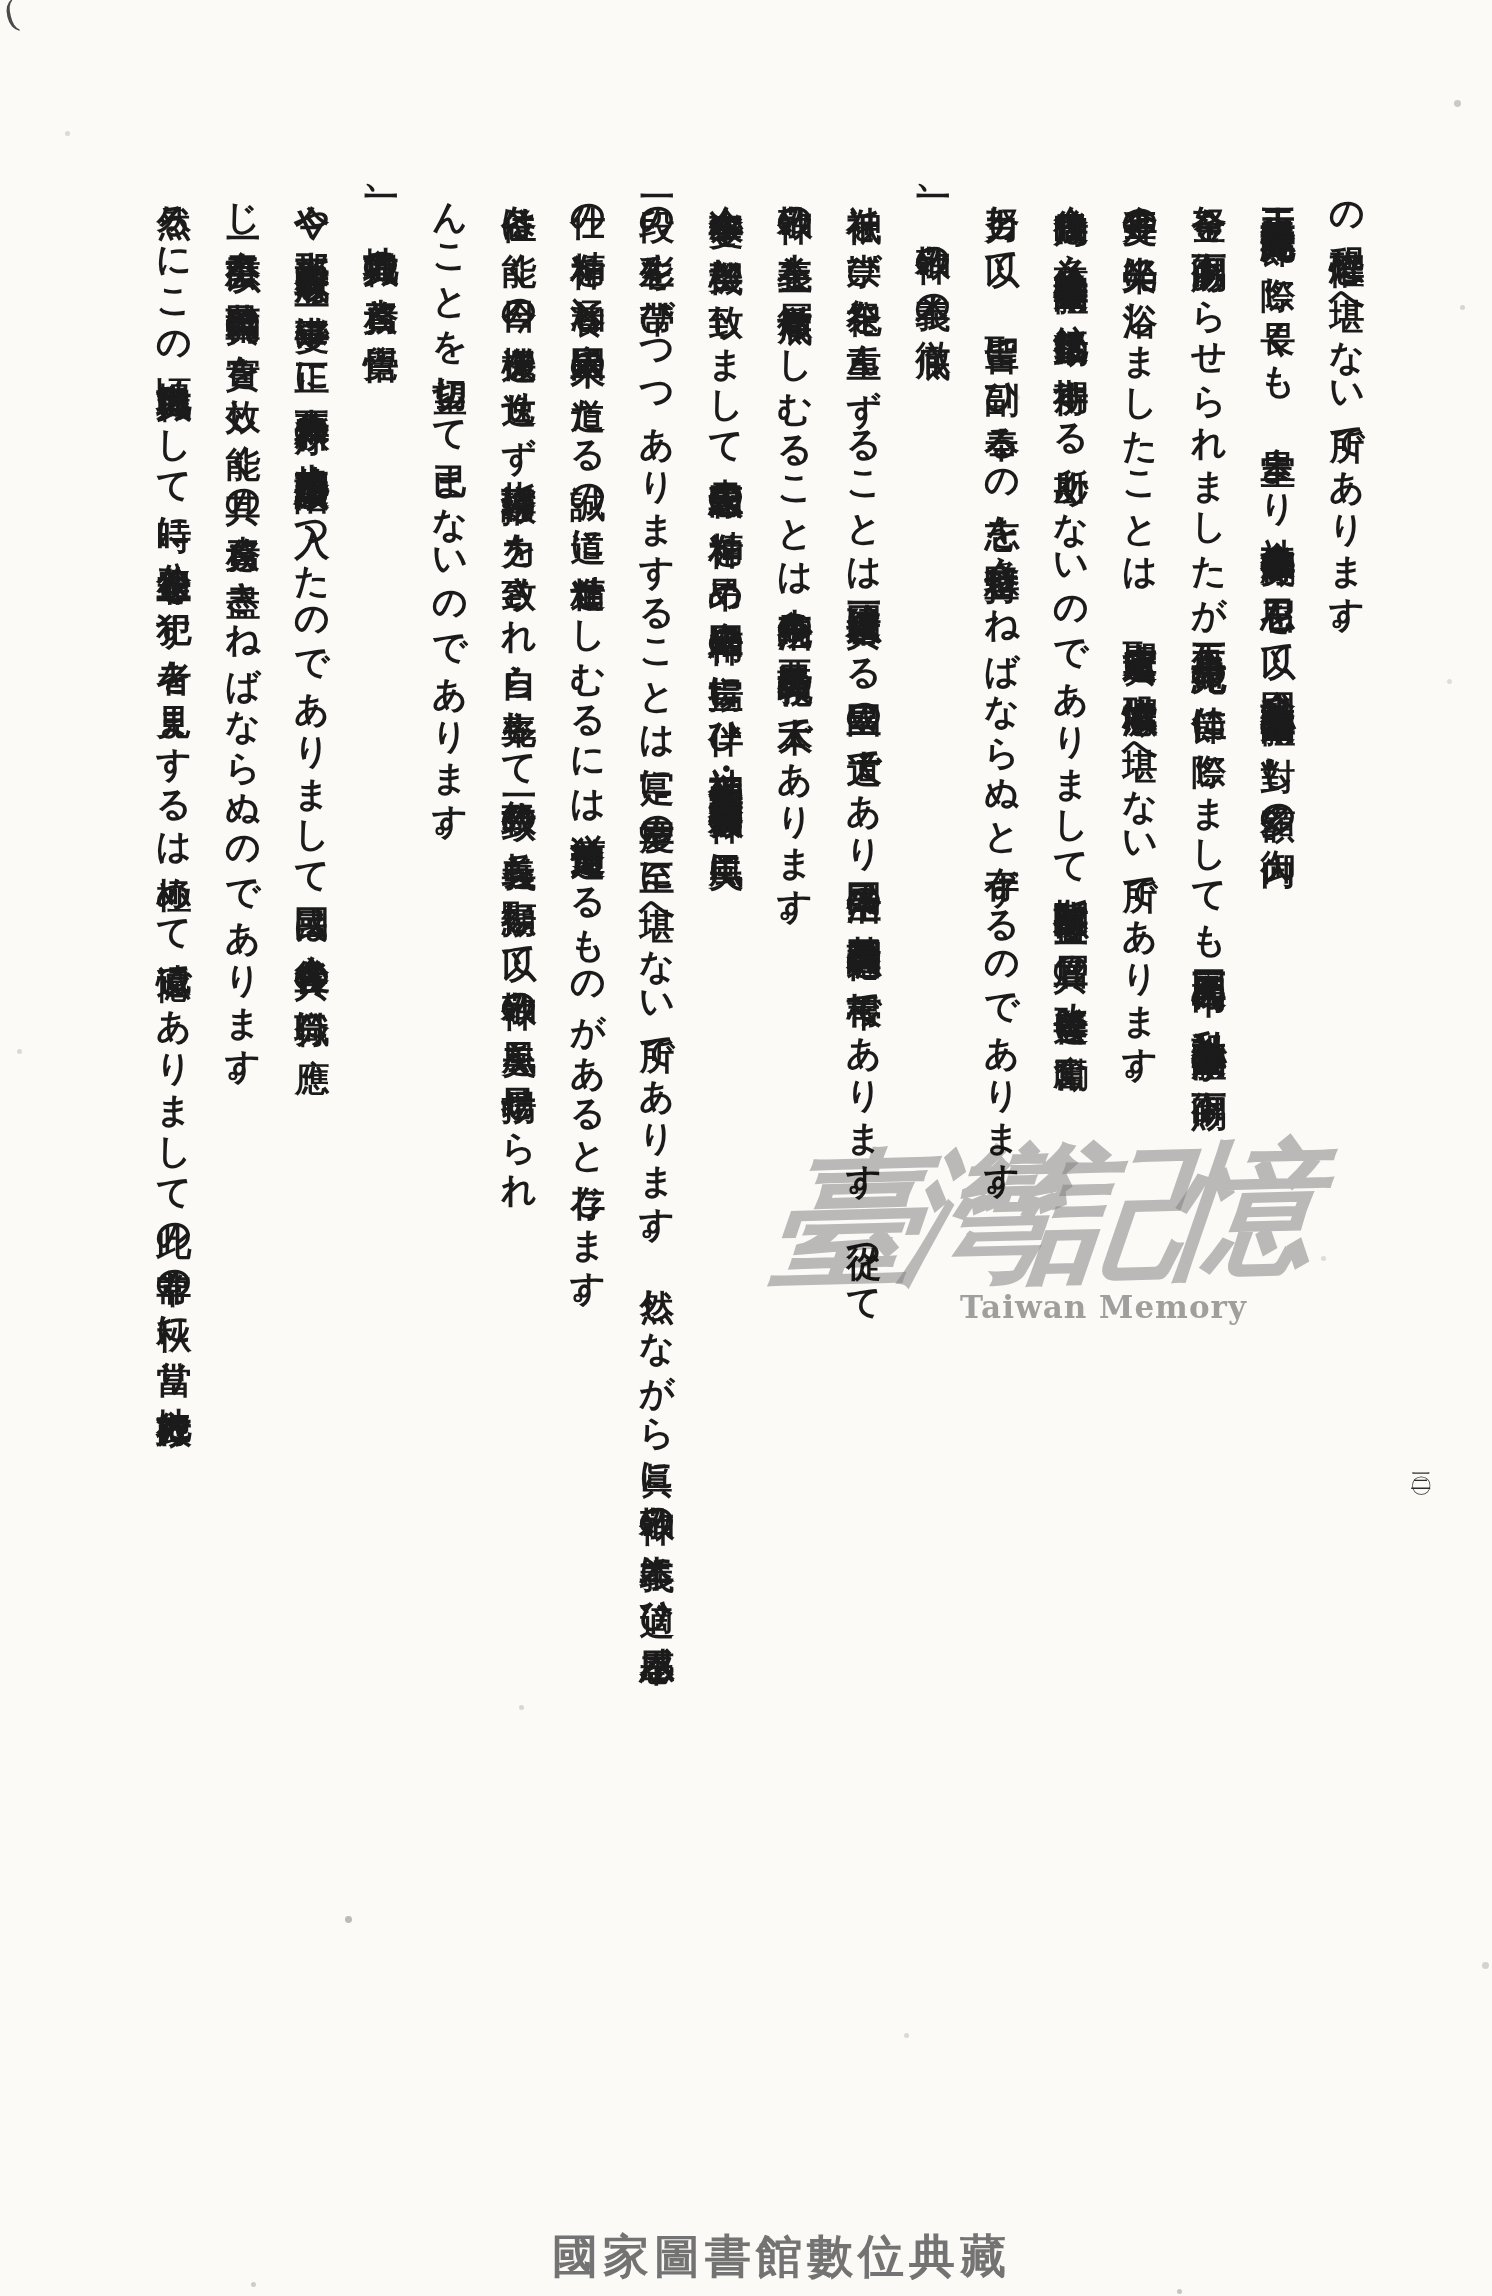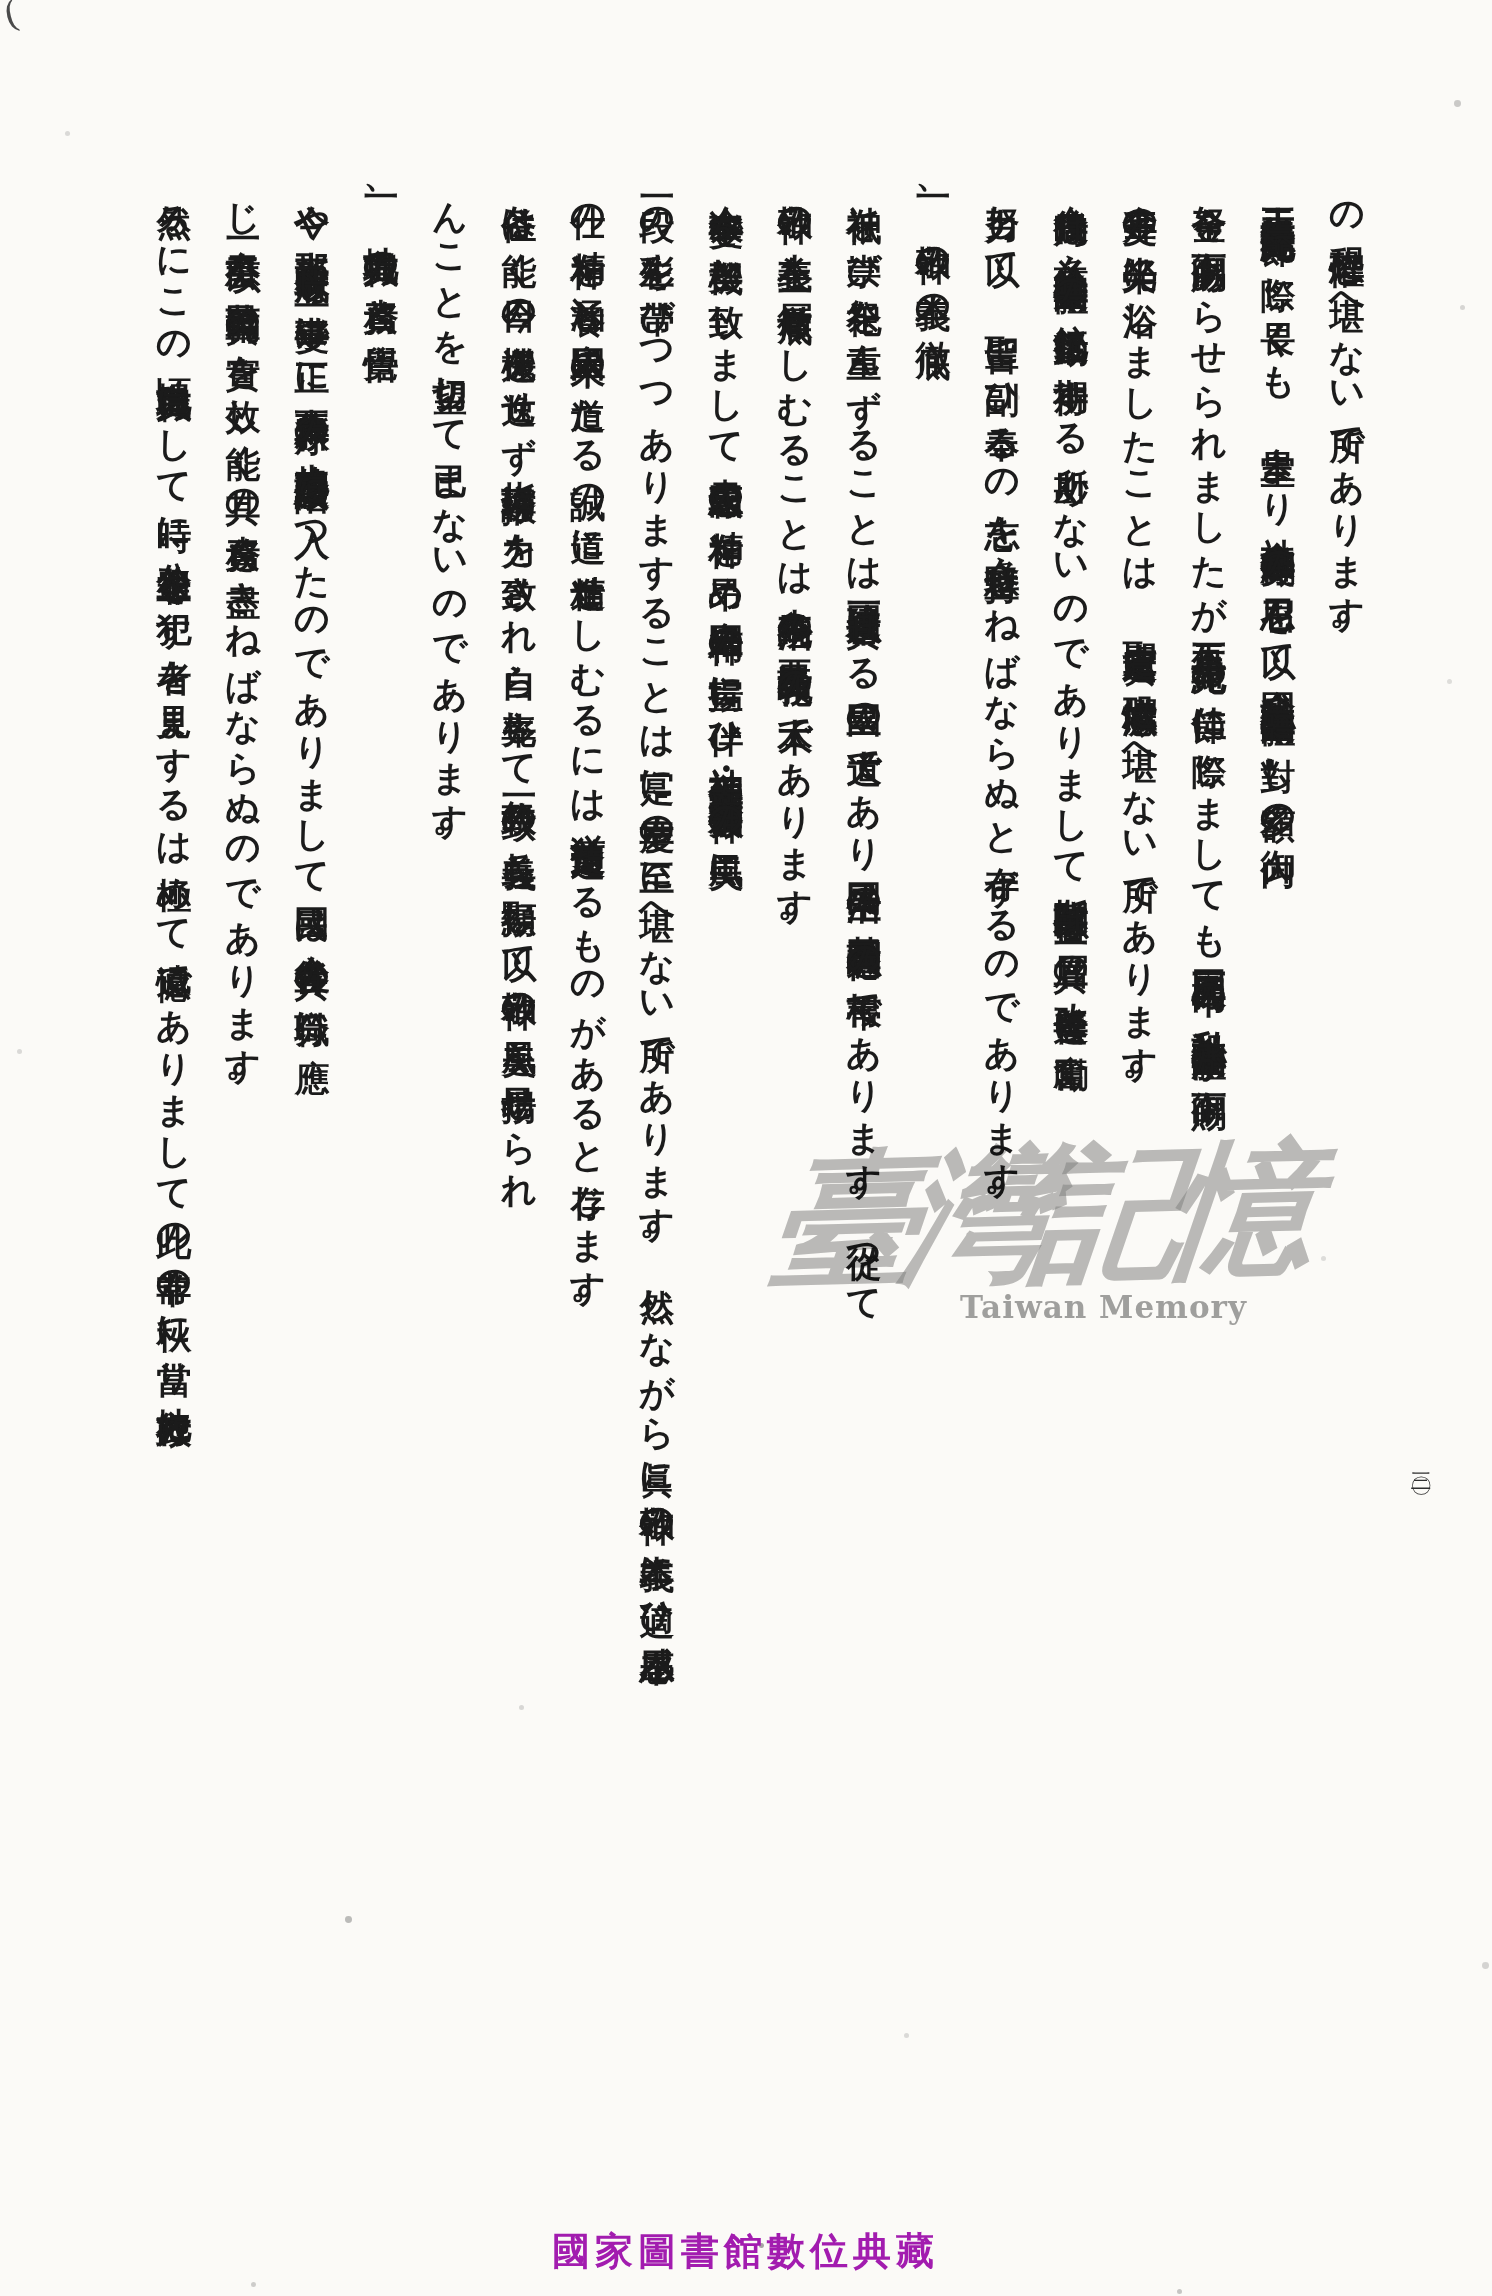--- a/index.html
+++ b/index.html
@@ -69,24 +69,24 @@
     font-weight: 600;
     color: rgba(105, 105, 105, 0.62);
     letter-spacing: 1px;
     white-space: nowrap;
   }
   
   .footer-mark {
     position: absolute;
     left: 552px;
     top: 2226px;
-    font-size: 38px;
+    font-size: 46px;
     font-weight: 600;
     letter-spacing: 5px;
-    color: #a21caf;
+    color: #737373;
     font-family: "DejaVu Sans", "Liberation Sans", sans-serif;
     white-space: nowrap;
     z-index: 2;
   }
   
   .corner-mark {
     position: absolute;
     left: 4px;
     top: -6px;
     font-size: 36px;

